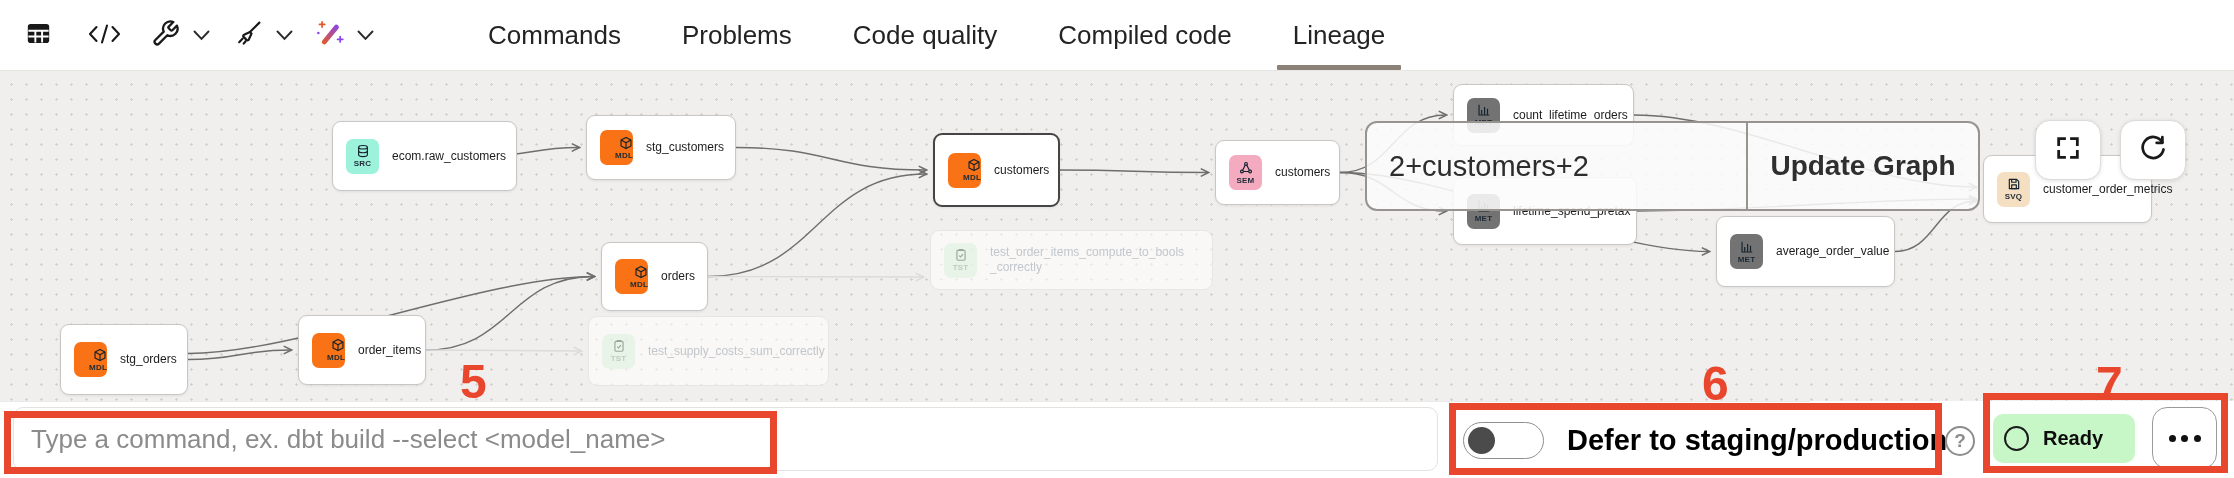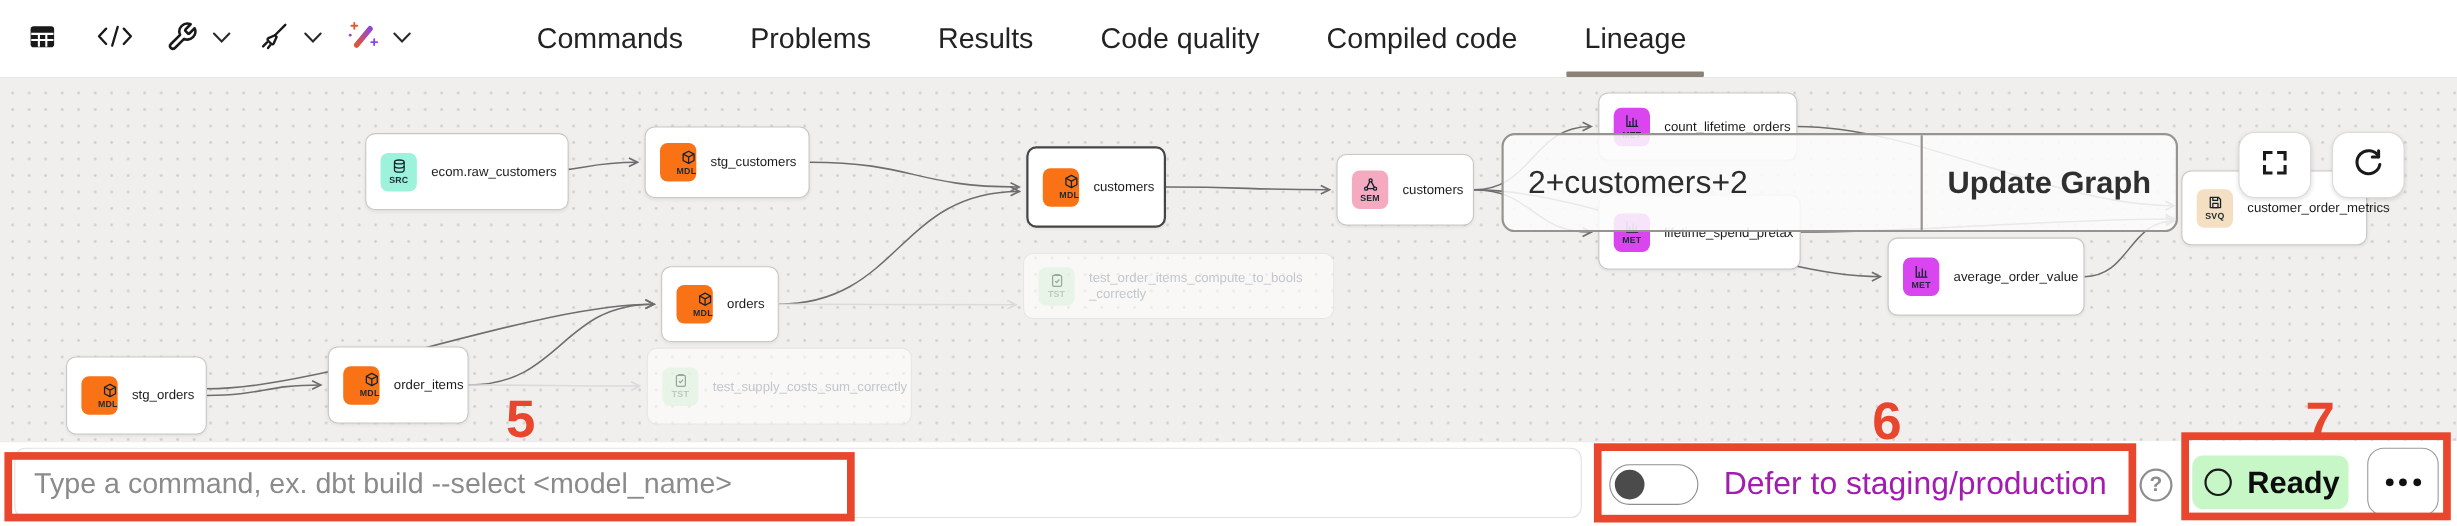--- a/index.html
+++ b/index.html
@@ -47,21 +47,21 @@
     display:flex; flex-direction:column; align-items:center; justify-content:center; gap:1px;
   }
   .badge svg { display:block; }
   .badge-type { font-size:8px; font-weight:700; color:#1d2a35; letter-spacing:.2px; }
   .node.faded .badge { opacity:.55; }
   .node.faded .badge-type { color:#8fa68f; }
   .node-label { font-size:12px; font-weight:500; color:#1c1c1c; white-space:nowrap; line-height:15px; }
   .node.faded .node-label { color:#c2c7cc; font-weight:400; }
 
   .b-SRC { background:#9df2dc; } .b-MDL { background:#f97316;align-items:flex-end; } .b-SEM { background:#f4abc0; }
-  .b-MET { background:#d946ef; } .b-TST { background:#ddf1dd; } .b-SVQ { background:#f5dfc2; }
+  .b-MET { background:#737373; } .b-TST { background:#ddf1dd; } .b-SVQ { background:#f5dfc2; }
 
   
   .selector-overlay {
     position:absolute; left:1365px; top:121px; width:615px; height:90px;
     background:rgba(252,252,251,.87); border:2.5px solid #97938f; border-radius:12px;
     display:flex; z-index:4;
   }
   .selector-value {
     flex:0 0 381px; display:flex; align-items:center; padding-left:22px;
     font-size:29px; color:#2d2d2d; border-right:2.5px solid #97938f; cursor:text;
@@ -95,33 +95,33 @@
   .toggle {
     position:absolute; left:1463px; top:20px; width:81px; height:37px;
     border:1.5px solid #8f8f8f; border-radius:19px; background:#fff; cursor:pointer;
   }
   .toggle .knob {
     position:absolute; left:4px; top:3.5px; width:27px; height:27px; border-radius:50%;
     background:#4b4b4b;
   }
   .defer-label {
     position:absolute; left:1567px; top:0; height:77px; display:flex; align-items:center;
-    font-size:29px; font-weight:400; color:#a21caf; white-space:nowrap;
+    font-size:29px; font-weight:700; color:#000000; white-space:nowrap;
   }
   .help-circle {
     position:absolute; left:1945px; top:24px; width:30px; height:30px; border-radius:50%;
     border:2px solid #8d8d8d; color:#8d8d8d; font-size:19px; font-weight:700;
     display:flex; align-items:center; justify-content:center; cursor:pointer;
   }
   .ready-pill {
     position:absolute; left:1993px; top:12px; width:142px; height:49px; border-radius:10px;
     background:#c7f6c7; display:flex; align-items:center; padding-left:11px; gap:14px; cursor:pointer;
   }
   .ready-circle { width:25px; height:25px; border:2.5px solid #1b1b1b; border-radius:50%; background:transparent; }
-  .ready-text { font-size:28px; font-weight:600; color:#0d0d0d; }
+  .ready-text { font-size:20px; font-weight:600; color:#0d0d0d; }
   .menu-btn {
     position:absolute; left:2152px; top:5px; width:65px; height:62px; border-radius:15px;
     background:#fff; border:1.5px solid #9a9a9a; display:flex; align-items:center;
     justify-content:center; gap:5.5px; cursor:pointer;
   }
   .menu-btn i { width:7px; height:7px; border-radius:50%; background:#101010; }
 
   
   .anno-box { position:absolute; border:7px solid #e8462d; z-index:10; pointer-events:none; }
   #anno-box-5 { left:4px; top:411px; width:773px; height:63px; }
@@ -397,21 +397,20 @@
         <span>
           <svg width="17" height="11" viewBox="0 0 17 11" fill="none" stroke="#2a2a2a" stroke-width="1.9" stroke-linecap="round">
               <path d="M1.5 1.5 L8.5 8.8 L15.5 1.5"></path>
             </svg>
         </span>
       </div>
     </div>
     <div class="tabs">
       <div class="tab">Commands</div>
       <div class="tab">Problems</div>
-      <div class="tab">Results</div>
       <div class="tab">Code quality</div>
       <div class="tab">Compiled code</div>
       <div class="tab active">Lineage</div>
     </div>
   </div>
 
   <div class="bottombar">
     <input class="cmd-input" type="text" placeholder="Type a command, ex. dbt build --select &lt;model_name&gt;" style="">
     <div class="toggle">
       <div class="knob"></div>

